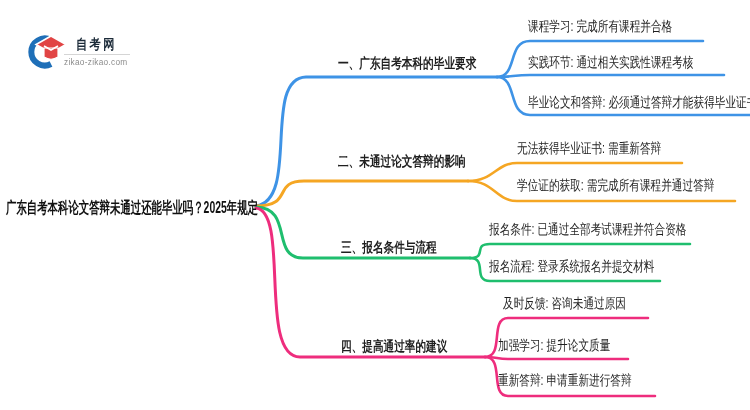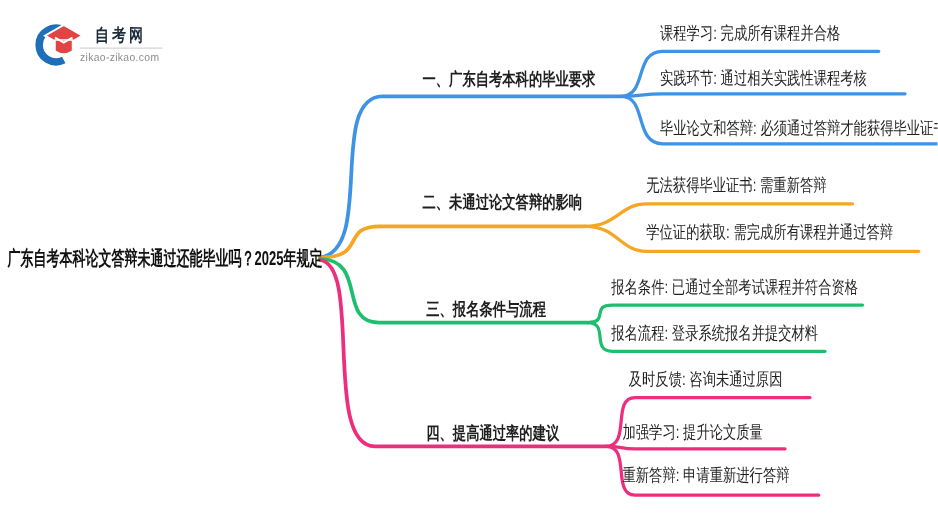--- a/index.html
+++ b/index.html
@@ -13,21 +13,21 @@
     color:#1f1f1f;transform:scaleX(0.76);transform-origin:0 0;
   }
   .central{
     font-size:16px;font-weight:bold;color:#111111;
     transform:scaleX(0.65);letter-spacing:0px;
   }
   .label{font-size:14px;font-weight:600;}
   .child{font-size:14px;font-weight:500;}
   .map-lines{position:absolute;left:0;top:0;}
   
-  .logo{position:absolute;left:0;top:1px;width:220px;height:60px;text-align:right;}
+  .logo{position:absolute;left:0;top:17px;width:220px;height:60px;text-align:right;}
   .logo-icon{position:absolute;left:24px;top:12px;}
   .logo-name{
     position:absolute;left:76px;top:19px;font-size:14px;font-weight:bold;
     color:#1c2b39;letter-spacing:3px;transform:scaleX(0.8);transform-origin:0 0;
   }
   .logo-divider{position:absolute;left:64px;top:37px;width:66px;height:1px;background:#d5d5d5;}
   .logo-url{
     position:absolute;left:64px;top:40px;font-size:9px;color:#8c8c8c;
     letter-spacing:0.3px;transform:scaleX(0.92);transform-origin:0 0;
   }

